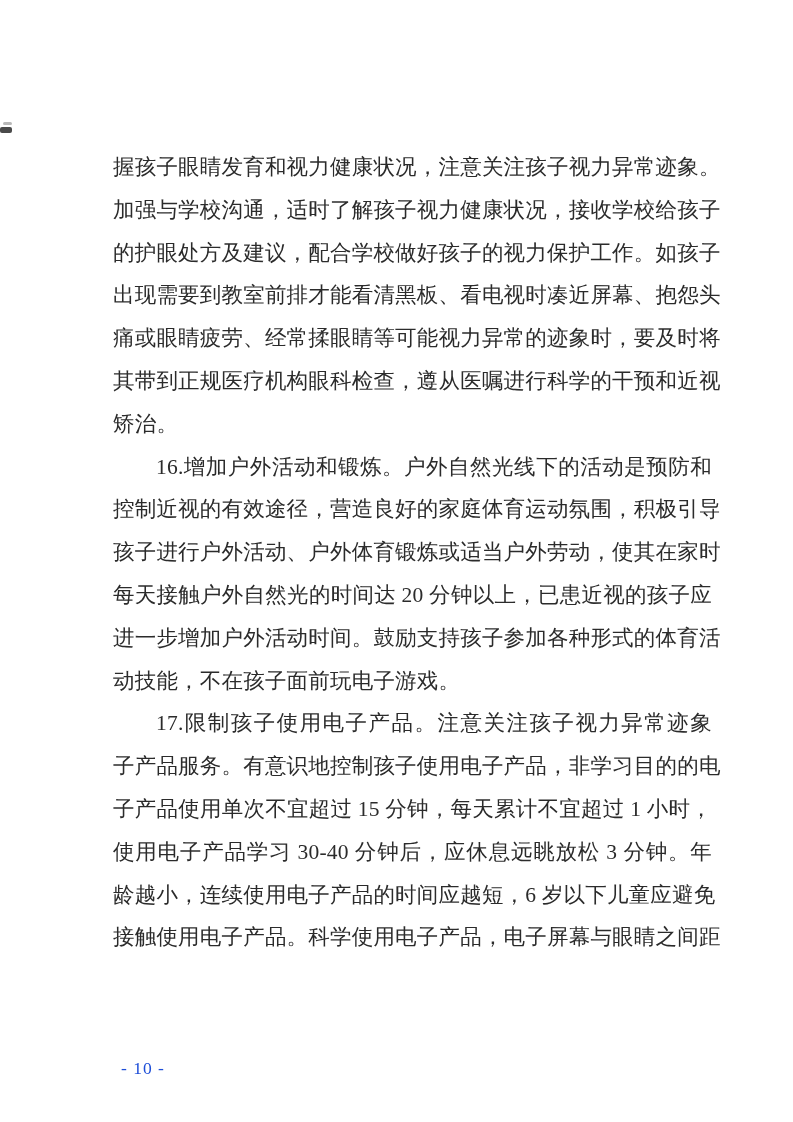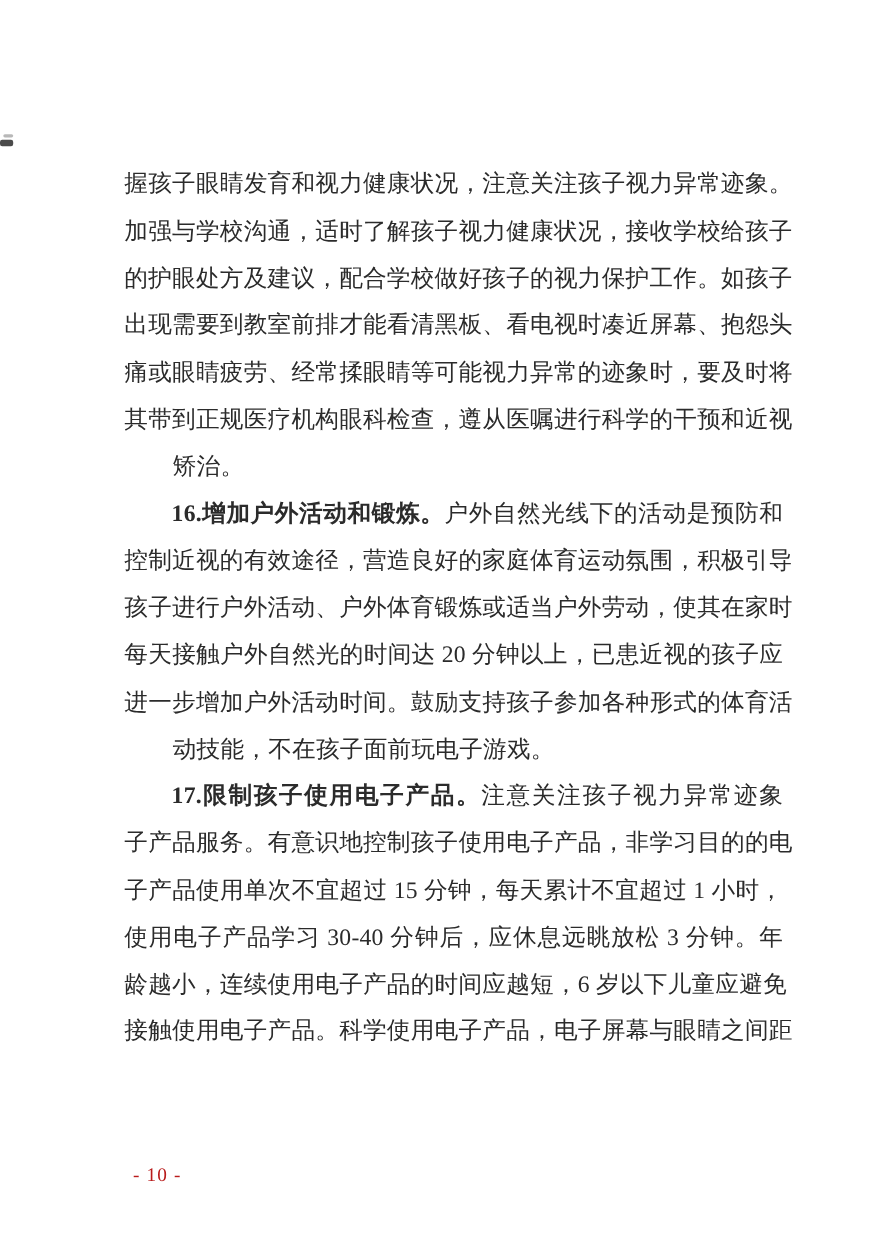--- a/index.html
+++ b/index.html
@@ -48,35 +48,34 @@
     height: 42.8px;
     line-height: 42.8px;
     text-align: justify;
     text-align-last: justify;
     text-justify: inter-character;
     white-space: nowrap;
     letter-spacing: 0.2px;
   }
   .line.end {
     text-align-last: left;
-    margin-left: 44px;
   }
   .line.indent {
     text-indent: 43px;
   }
   .b {
-    font-weight: 700;
+    font-weight: 400;
   }
   .footer {
     position: absolute;
     left: 121px;
     top: 1041px;
     font-size: 17.5px;
     line-height: 22px;
-    color: #b91c1c;
+    color: #1d4ed8;
     letter-spacing: 1px;
   }
 </style>
 </head>
 <body>
 
 <div class="page">
 
   <span class="smudge-1"></span>
   <span class="smudge-2"></span>

